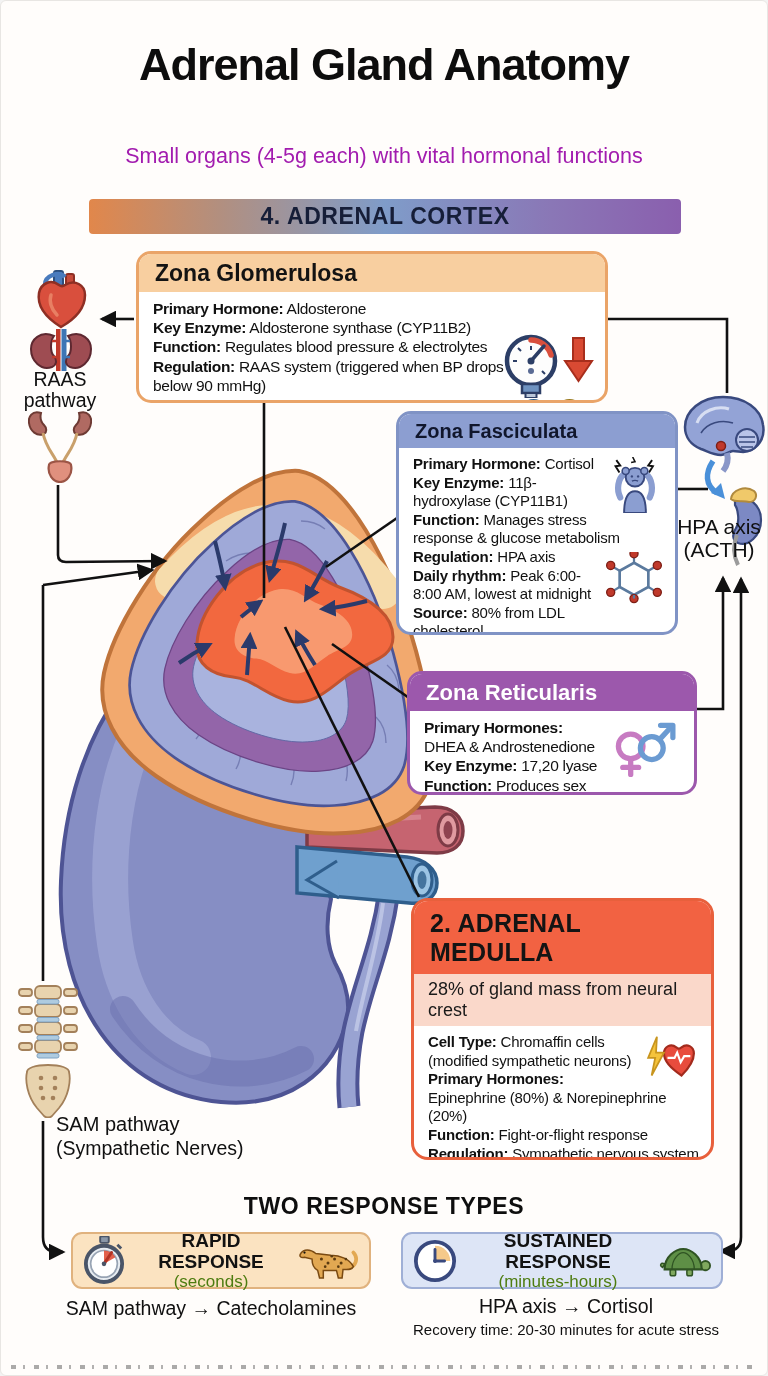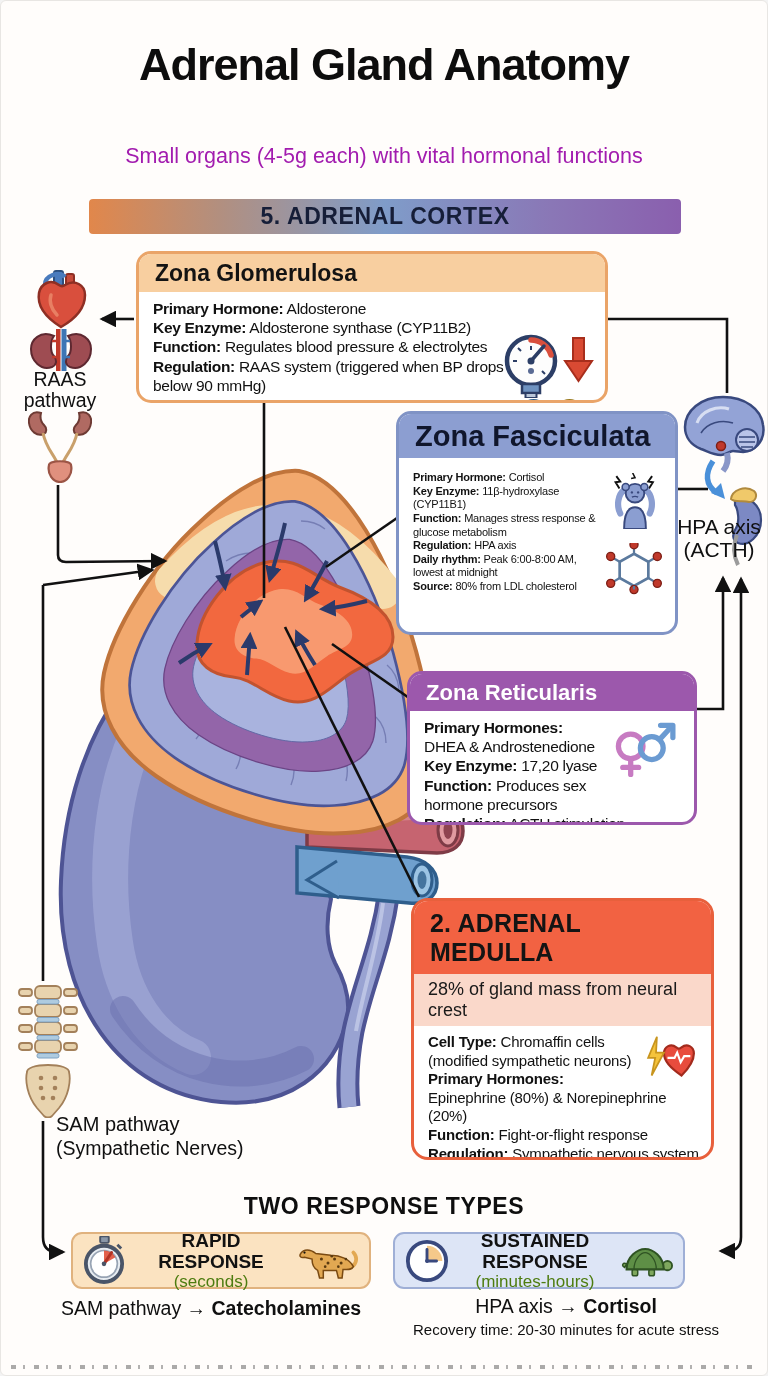--- a/index.html
+++ b/index.html
@@ -39,48 +39,48 @@
   .glom .card-head{background:#f8cfa0;font-size:23px;color:#131313;}
   .glom .card-body{padding-right:96px;}
   .glom-icons{position:absolute;right:4px;top:42px;width:100px;text-align:center;}
   .ions{display:flex;gap:7px;justify-content:center;margin-top:1px;}
   .ion{display:inline-block;width:29px;height:29px;border-radius:50%;
        font-size:12.5px;font-weight:800;line-height:25px;text-align:center;letter-spacing:0;}
   .ion-na{background:#85c4ea;border:2px solid #2c5e8a;color:#173a57;}
   .ion-k{background:#f1ce6b;border:2px solid #9a7a1e;color:#4d3a07;}
 
   .fasc{left:395px;top:410px;width:282px;height:224px;border:3px solid #8093c5;}
-  .fasc .card-head{background:#8c9ed1;font-size:29px;color:#10162c;}
-  .fasc .card-body{font-size:11px;letter-spacing:-0.2px;margin-top:6px;}
-
-  .retic{left:406px;top:670px;width:290px;height:154px;border:3px solid #9c58ac;}
+  .fasc .card-head{background:#8c9ed1;font-size:20px;color:#10162c;}
+  .fasc .card-body{font-size:15px;letter-spacing:-0.2px;}
+
+  .retic{left:406px;top:670px;width:290px;height:124px;border:3px solid #9c58ac;}
   .retic .card-head{background:#9c58ac;font-size:22px;color:#ffffff;}
 
   .medulla{left:410px;top:897px;width:303px;height:262px;border:3px solid #e8603c;border-radius:17px;}
   .medulla .card-head{background:#f26242;font-size:25px;color:#141414;letter-spacing:.2px;padding:8px 16px 7px;}
   .medulla-sub{background:#fad8ca;font-size:18px;padding:5px 14px;color:#191919;}
   .medulla .card-body{font-size:15px;letter-spacing:-0.2px;}
 
   .float-icon{float:right;margin:2px 0 2px 6px;}
 
   
   .side-label{position:absolute;text-align:center;font-size:19.5px;color:#101010;line-height:1.1;}
   .sam-label{position:absolute;left:55px;top:1112px;font-size:19.5px;line-height:1.18;color:#101010;}
   .sam-label .b{font-weight:400;font-size:20px;}
 
   
   .resp-heading{left:0;right:0;top:1192px;text-align:center;font-size:23px;font-weight:800;letter-spacing:.6px;color:#0e0e0e;}
   .resp-box{position:absolute;top:1231px;height:57px;border-radius:11px;display:flex;align-items:center;padding:0 10px;gap:8px;}
   .resp-rapid{left:70px;width:300px;background:#fbe3c1;border:2px solid #e0b27e;}
-  .resp-sustained{left:392px;width:292px;background:#dde5f6;border:2px solid #9fafd6;}
+  .resp-sustained{left:400px;width:322px;background:#dde5f6;border:2px solid #9fafd6;}
   .resp-text{flex:1;text-align:center;line-height:1.12;}
   .resp-title{font-size:19px;font-weight:800;color:#121212;}
   .resp-sub{font-size:17px;color:#4d7c0f;}
   .caption{position:absolute;text-align:center;font-size:19.5px;color:#101010;}
-  .caption b{font-weight:700;}
+  .caption b{font-weight:400;}
   .recovery{position:absolute;left:400px;width:330px;top:1320px;text-align:center;font-size:15px;color:#101010;}
 
   .bottom-remnant{position:absolute;left:10px;right:10px;top:1364px;height:4px;opacity:.45;
     background:repeating-linear-gradient(90deg,#444 0 5px,transparent 5px 12px,#555 12px 14px,transparent 14px 23px);}
 </style>
 </head>
 <body>
 
 <div id="page">
 
@@ -172,21 +172,21 @@
       <path d="M284 626 L418 896"></path>
       <path d="M696 708 L722 708 L722 577" marker-end="url(#mA)"></path>
       <path d="M740 578 L740 1236 Q740 1250 726 1250 L720 1250" marker-start="url(#mA)" marker-end="url(#mA)"></path>
     </g>
   </svg>
 
   <div class="abs title">
     <div>Adrenal Gland Anatomy</div>
   </div>
   <div class="abs subtitle">Small organs (4-5g each) with vital hormonal functions</div>
-  <div class="abs banner" style="z-index:2">5. ADRENAL CORTEX</div>
+  <div class="abs banner" style="z-index:2">4. ADRENAL CORTEX</div>
 
   <svg class="abs" style="left:30px;top:268px;z-index:2" width="60" height="62" viewBox="0 0 60 62">
     <rect x="23" y="2" width="9" height="15" rx="2" fill="#4a7bbd" stroke="#2c4f7e" stroke-width="2"></rect>
     <rect x="35" y="5" width="8" height="12" rx="2" fill="#c74a3a" stroke="#8e2f24" stroke-width="2"></rect>
     <path d="M14 16 C14 6 28 2 34 8" fill="none" stroke="#4a7bbd" stroke-width="4.5"></path>
     <path d="M30 58 C14 48 6 36 8 24 C10 14 20 10 28 16 C30 17.5 32 17.5 34 16 C44 10 54 16 54 26 C54 40 44 50 30 58 Z" fill="#d94f3d" stroke="#8e2f24" stroke-width="2.5"></path>
     <path d="M20 26 C18 32 20 40 26 46" stroke="#e87f63" stroke-width="3.5" fill="none" stroke-linecap="round"></path>
   </svg>
 
   <svg class="abs" style="left:28px;top:328px;z-index:2" width="64" height="42" viewBox="0 0 64 42">

